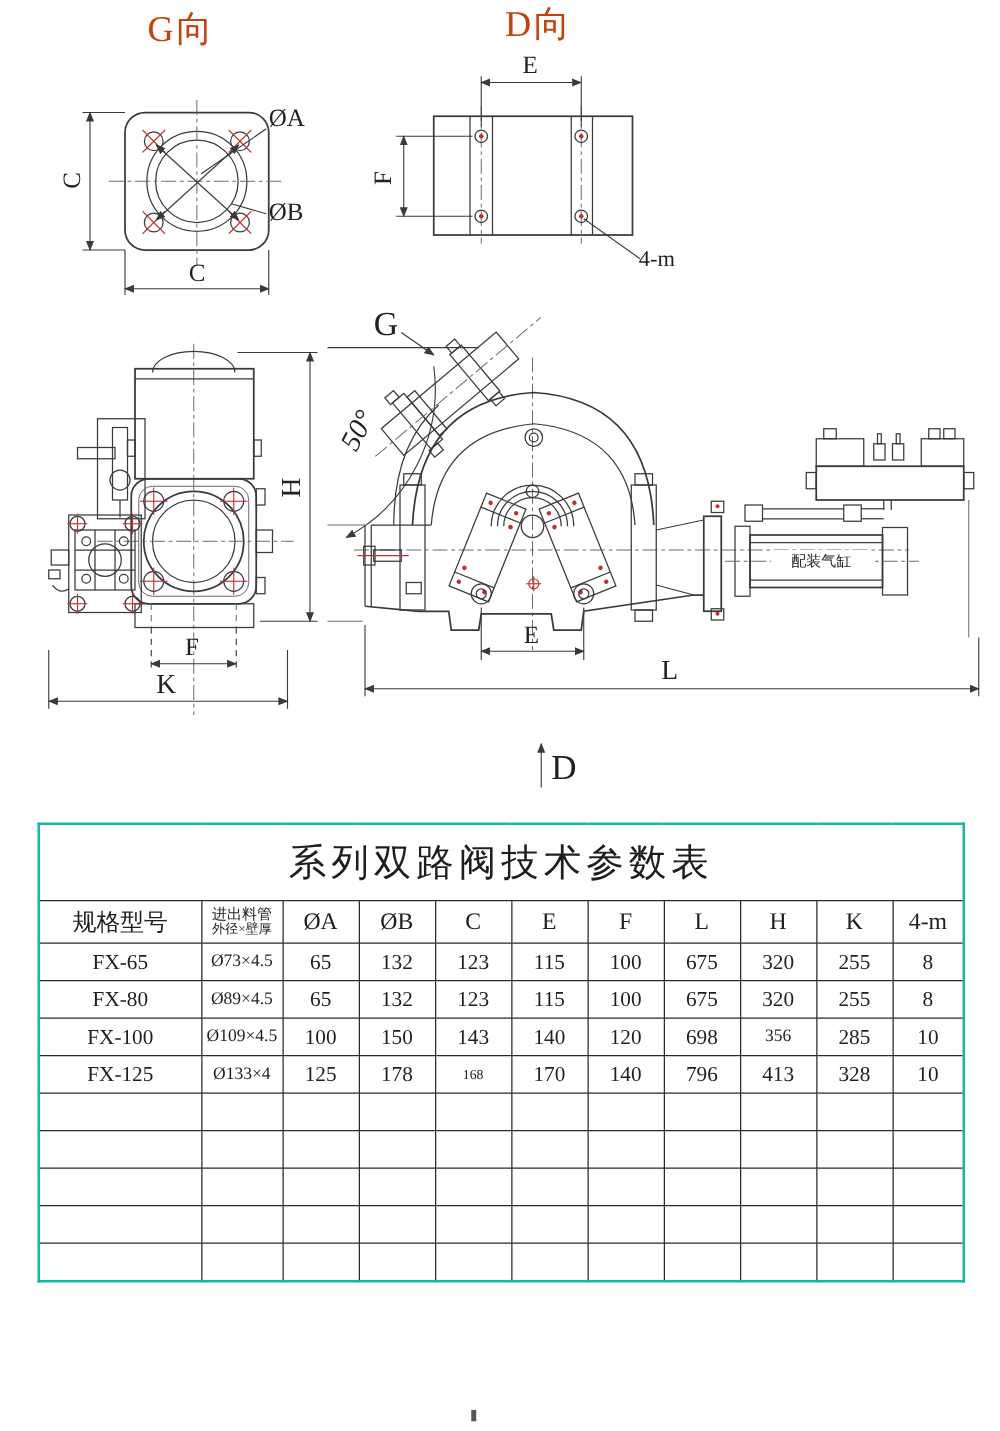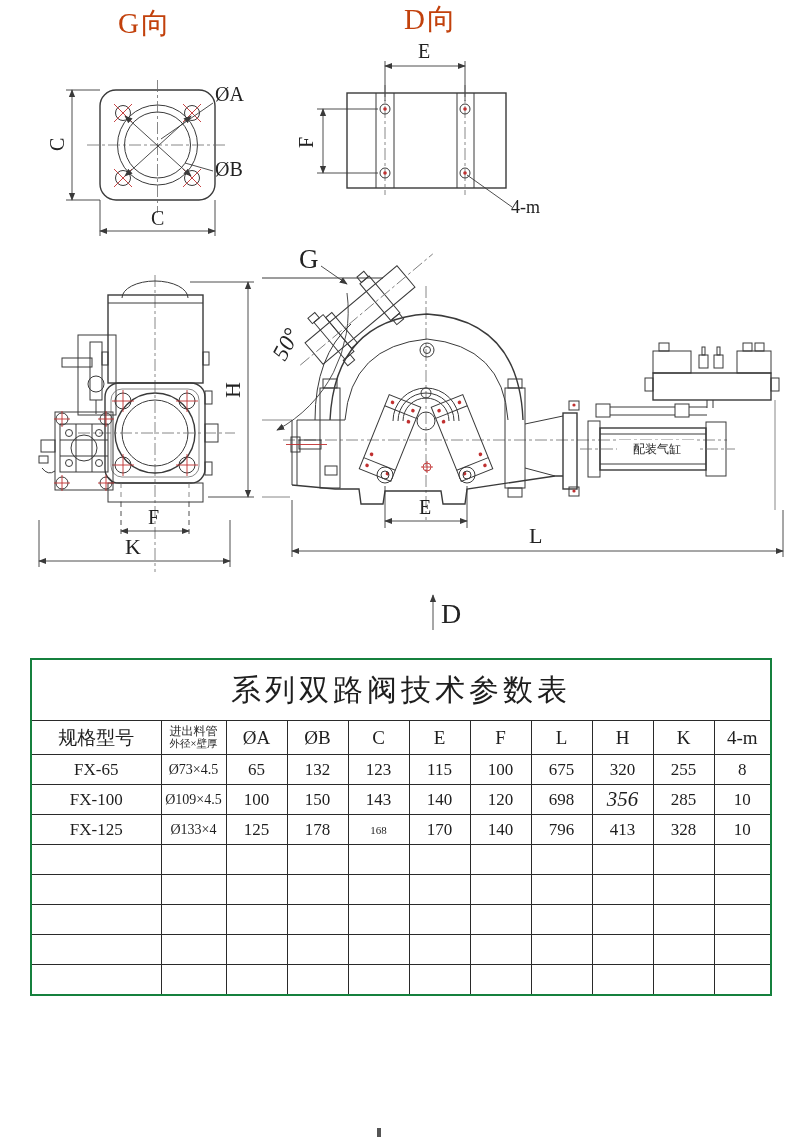--- a/index.html
+++ b/index.html
@@ -14,21 +14,21 @@
   .red{stroke:#c03030;stroke-width:0.9;fill:none;}
   .redf{fill:#c03030;stroke:none;}
   .cl{stroke-dasharray:12 3 3 3;}
   .dash{stroke-dasharray:5 4;}
   .dim{stroke:#3a3a3a;stroke-width:0.9;fill:none;}
   text{fill:#222;font-family:"Liberation Serif",serif;}
   .dimtxt{font-size:20px;}
   .spec-table{border-collapse:collapse;table-layout:fixed;width:740px;background:#fff;}
   .spec-table td,.spec-table th{border:1.2px solid #2a2a2a;text-align:center;vertical-align:middle;
        font-weight:normal;padding:0;overflow:hidden;white-space:nowrap;}
-  .spec-table{border:2px solid #15803d;}
+  .spec-table{border:2px solid #14b8a6;}
   .t-title{height:60px;font-size:30px;letter-spacing:4px;}
   .t-head{height:34px;font-size:19px;margin-top:44px;}
   .t-head .pipe{font-size:12px;line-height:1.1;display:block;}
   .t-head .pipe2{font-size:10.5px;line-height:1.1;display:block;}
   .note{font-family:"Liberation Sans",sans-serif;font-weight:bold;font-size:13px;color:#111;}
 </style>
 </head>
 <body>
 
 <div class="canvas">
@@ -422,29 +422,42 @@
           <td style="font-size: 17px;">132</td>
           <td style="font-size: 17px;">123</td>
           <td style="font-size: 17px;">115</td>
           <td style="font-size: 17px;">100</td>
           <td style="font-size: 17px;">675</td>
           <td style="font-size: 17px;">320</td>
           <td style="font-size: 17px;">255</td>
           <td style="font-size: 17px;">8</td>
         </tr>
         <tr style="height: 30px;">
+          <td style="font-size: 17px;">FX-80</td>
+          <td style="font-size: 14px;">Ø89×4.5</td>
+          <td style="font-size: 17px;">65</td>
+          <td style="font-size: 17px;">132</td>
+          <td style="font-size: 17px;">123</td>
+          <td style="font-size: 17px;">115</td>
+          <td style="font-size: 17px;">100</td>
+          <td style="font-size: 17px;">675</td>
+          <td style="font-size: 17px;">320</td>
+          <td style="font-size: 17px;">255</td>
+          <td style="font-size: 17px;">8</td>
+        </tr>
+        <tr style="height: 30px;">
           <td style="font-size: 17px;">FX-100</td>
           <td style="font-size: 14px;">Ø109×4.5</td>
           <td style="font-size: 17px;">100</td>
           <td style="font-size: 17px;">150</td>
           <td style="font-size: 17px;">143</td>
           <td style="font-size: 17px;">140</td>
           <td style="font-size: 17px;">120</td>
           <td style="font-size: 17px;">698</td>
-          <td style="font-size: 21px; font-style: italic;">356</td>
+          <td style="font-size: 14px;">356</td>
           <td style="font-size: 17px;">285</td>
           <td style="font-size: 17px;">10</td>
         </tr>
         <tr style="height: 30px;">
           <td style="font-size: 17px;">FX-125</td>
           <td style="font-size: 14px;">Ø133×4</td>
           <td style="font-size: 17px;">125</td>
           <td style="font-size: 17px;">178</td>
           <td style="font-size: 11px; margin-top: 30px;">168</td>
           <td style="font-size: 17px;">170</td>

